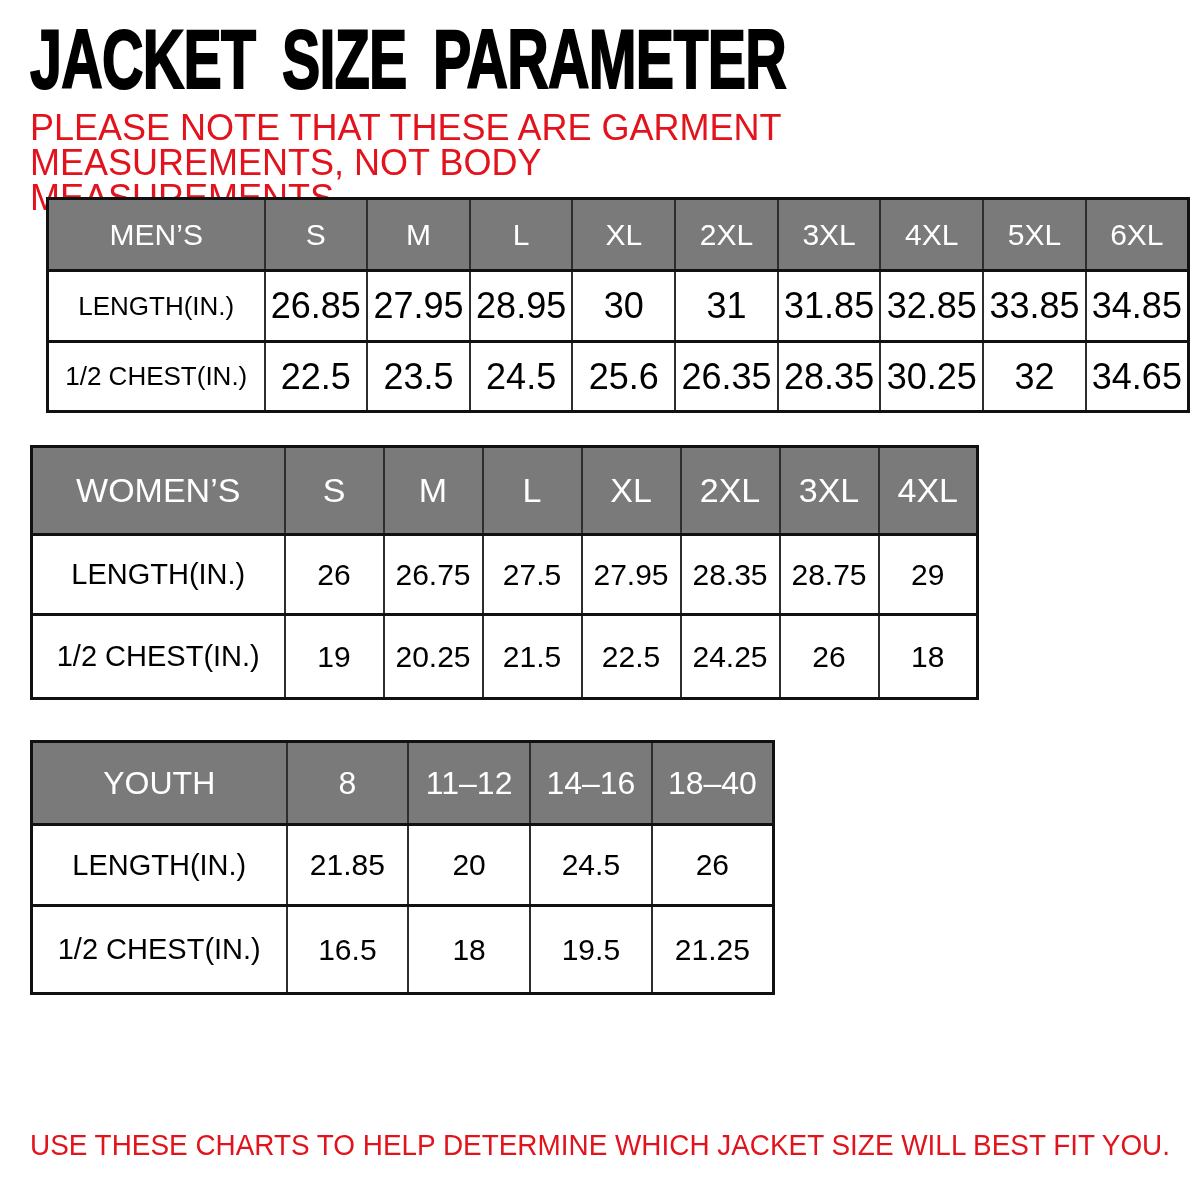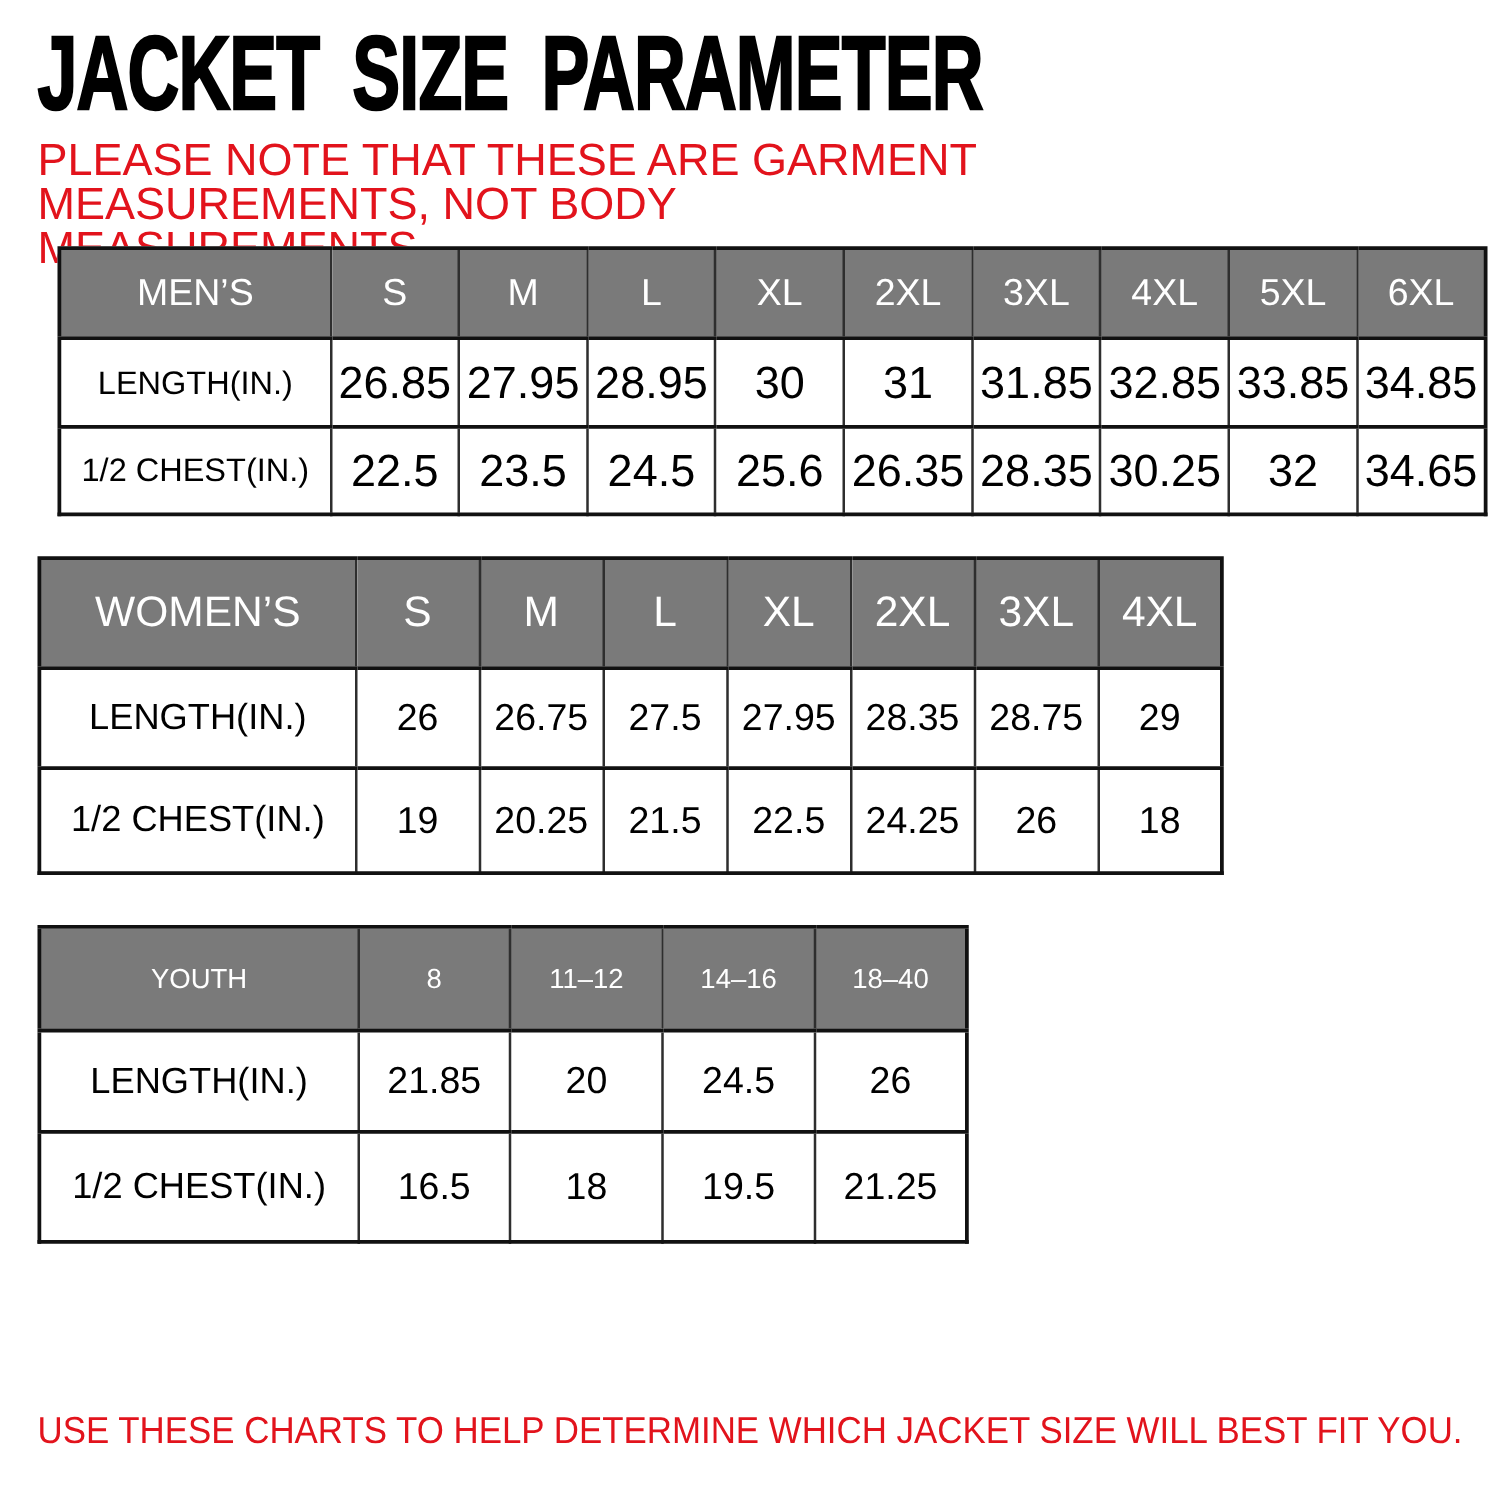--- a/index.html
+++ b/index.html
@@ -71,21 +71,21 @@
   
   .t-womens { left: 30px; top: 445px; width: 949px; }
   .t-womens th { height: 88px; font-size: 34px; }
   .t-womens td { font-size: 30px; }
   .t-womens tr.r1 td { height: 80px; }
   .t-womens tr.r2 td { height: 84px; }
   .t-womens td.row-label { font-size: 29px; }
 
   
   .t-youth { left: 30px; top: 740px; width: 745px; }
-  .t-youth th { height: 83px; font-size: 22px; }
+  .t-youth th { height: 83px; font-size: 32px; }
   .t-youth td { font-size: 30px; }
   .t-youth tr.r1 td { height: 81px; }
   .t-youth tr.r2 td { height: 88px; }
   .t-youth td.row-label { font-size: 29px; }
 
   
   .footer-para {
     left: 30px; top: 1026px;
     width: 1165px;
     color: #e2131c;

